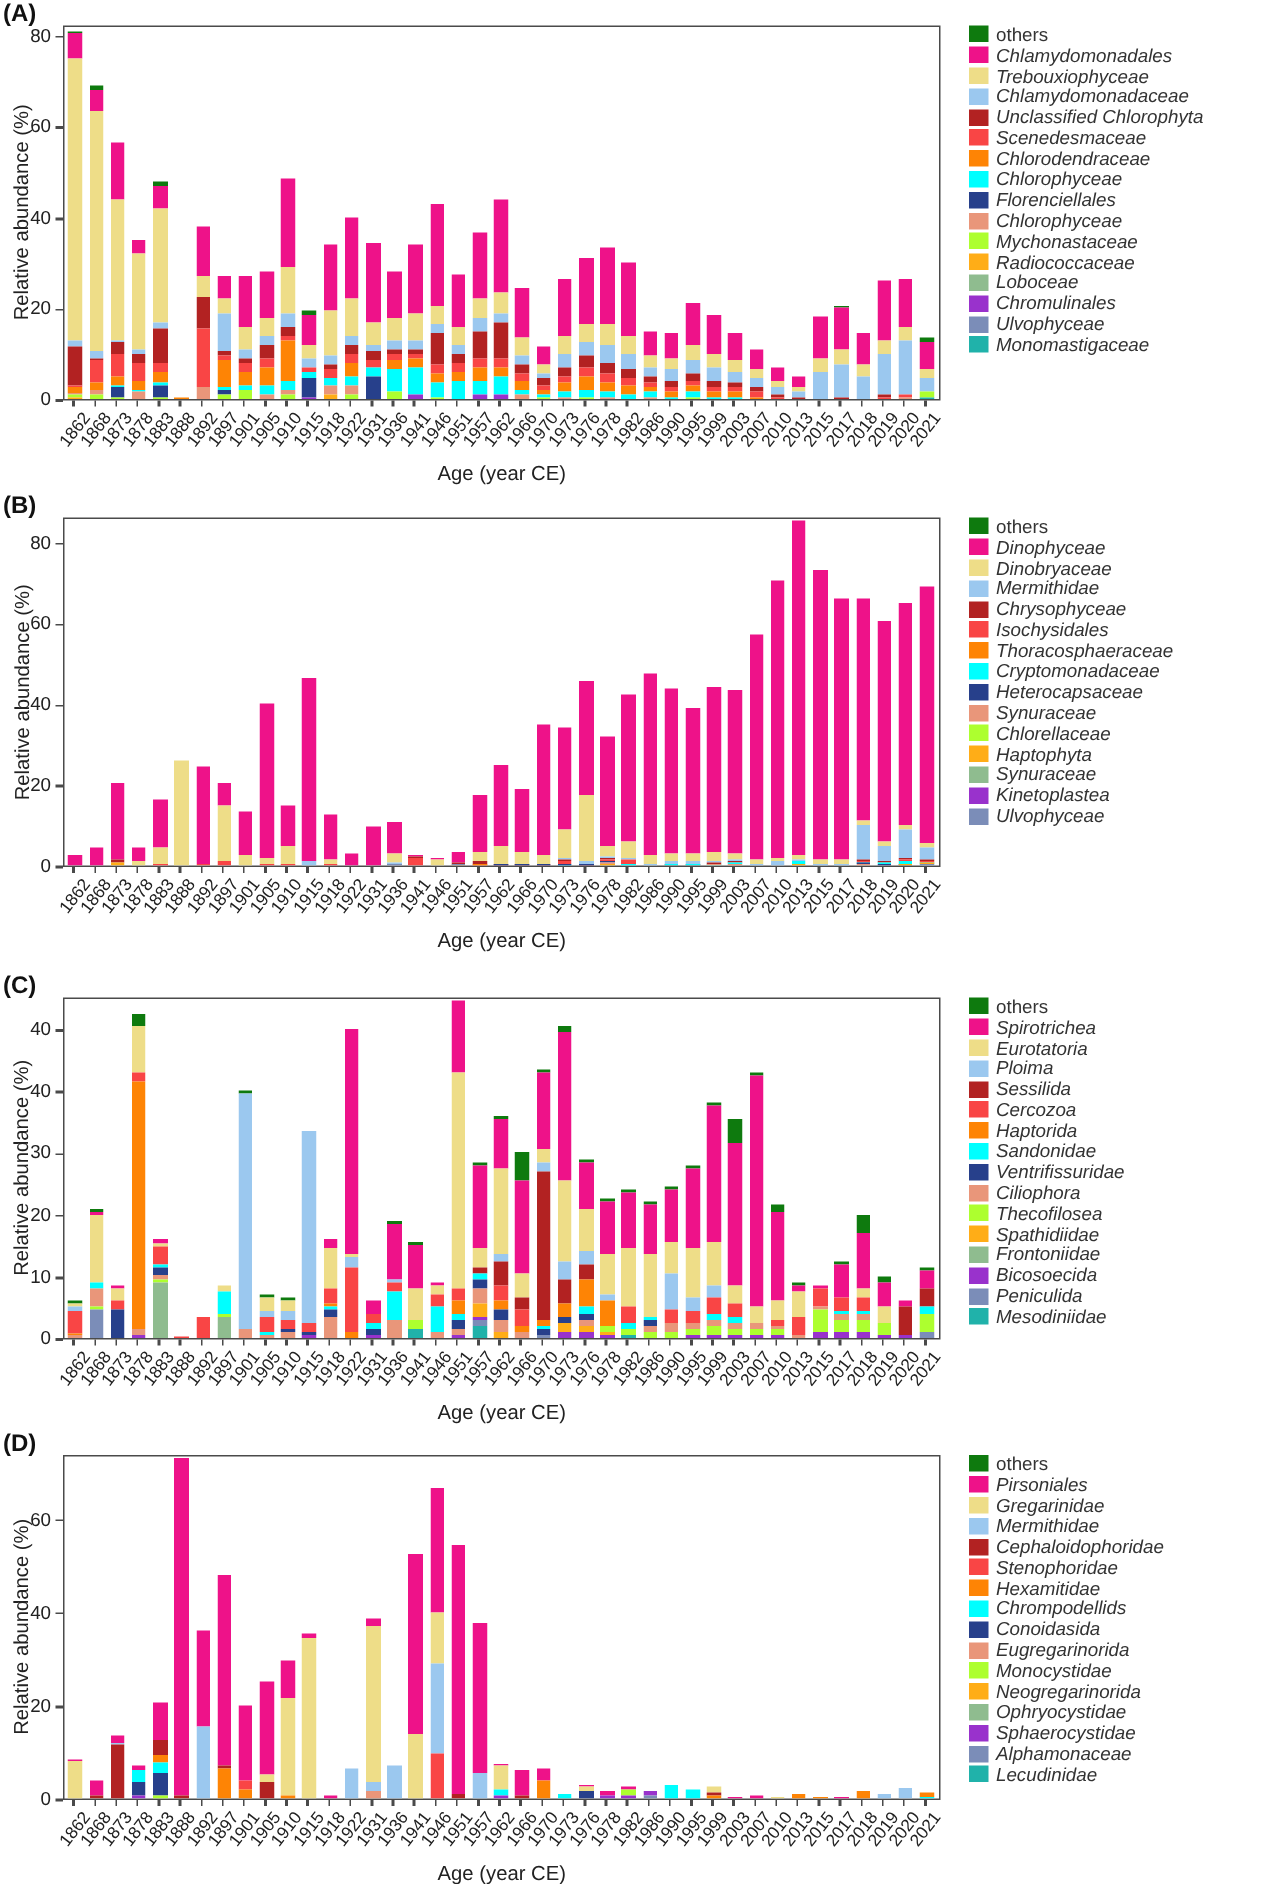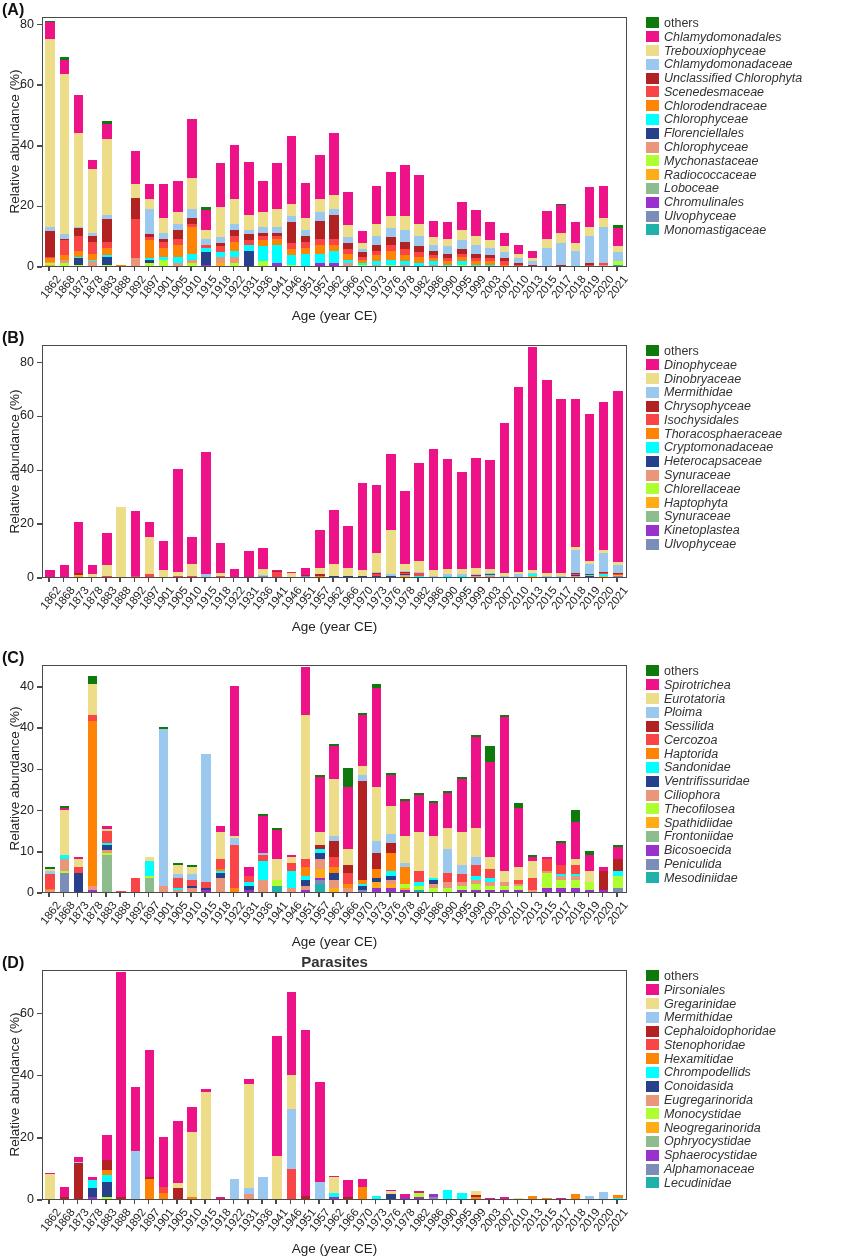--- a/index.html
+++ b/index.html
@@ -1716,21 +1716,20 @@
           <div class="legend-text">Peniculida</div>
         </div>
         <div class="legend-item">
           <div class="legend-swatch" style="background: rgb(32, 178, 170);"></div>
           <div class="legend-text">Mesodiniidae</div>
         </div>
       </div>
     </div>
     <div class="panel" style="top: 948px; height: 308px;">
       <div class="panel-letter" style="left: 2px; top: 6px;">(D)</div>
-      <div class="panel-title" style="top: 5px;">Parasites</div>
       <div class="ylabel" style="width: 230px; left: -101px; top: 129px;">Relative abundance (%)</div>
       <div class="plot" style="top: 22px; height: 230px;">
         <div class="bar" style="left: 2.34756px; width: 9.5px; height: 227px;">
           <div class="seg" style="height: 1.55405px; background: rgb(238, 18, 137);"></div>
           <div class="seg" style="height: 24.8649px; background: rgb(238, 221, 136);"></div>
         </div>
         <div class="bar" style="left: 16.5427px; width: 9.5px; height: 227px;">
           <div class="seg" style="height: 10.2568px; background: rgb(238, 18, 137);"></div>
           <div class="seg" style="height: 2.17568px; background: rgb(178, 34, 34);"></div>
         </div>

